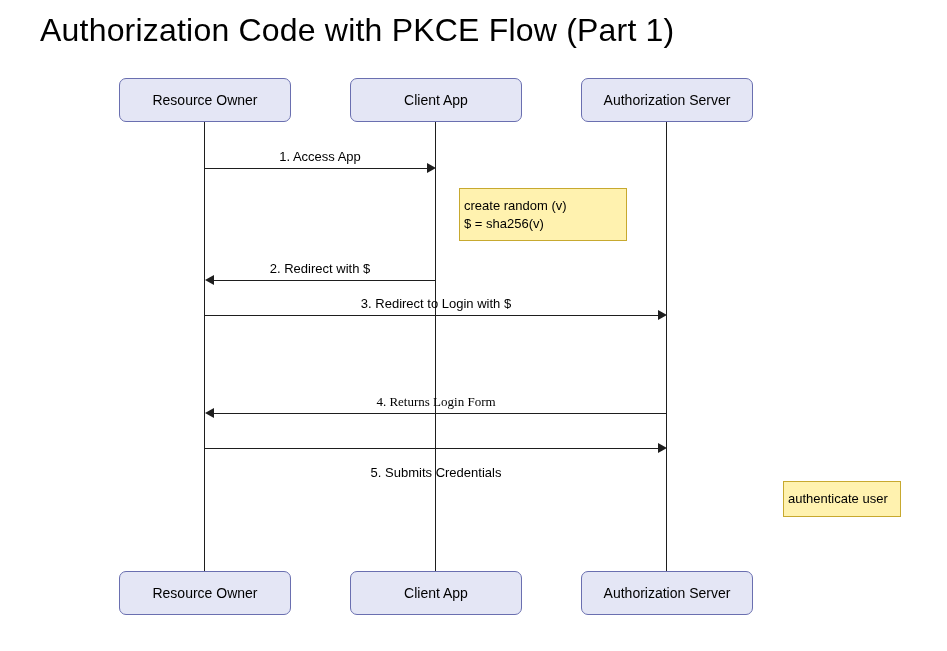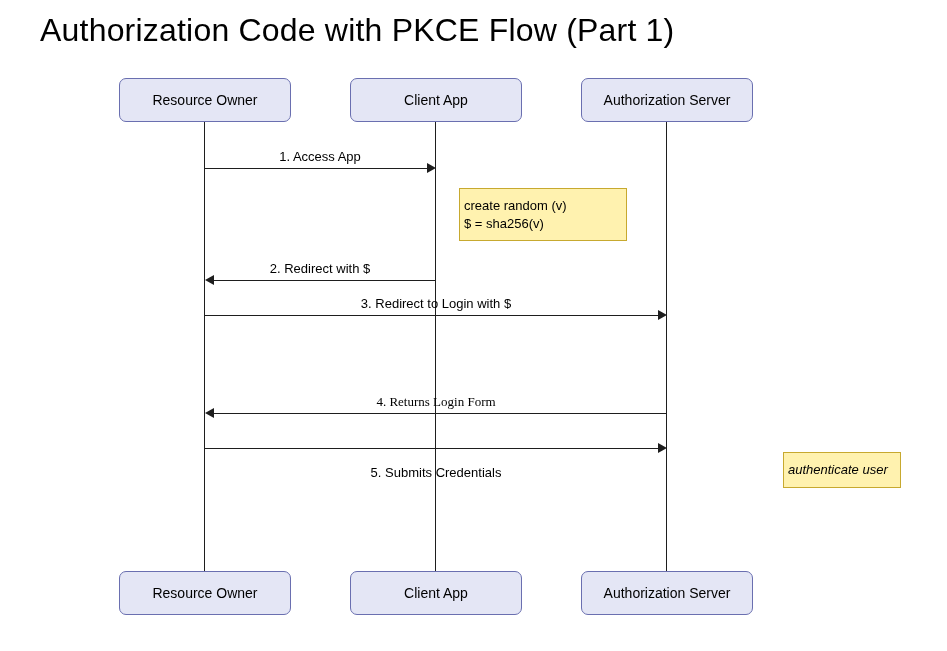--- a/index.html
+++ b/index.html
@@ -128,15 +128,15 @@
 
 
   <div class="msg-label" style="left:436px; top:394px;font-family:Liberation Serif, serif;">4. Returns Login Form</div>
   <div class="arrow-line" style="left:212px; top:413px; width:455px;"></div>
   <div class="arrow-head-left" style="left:205px; top:413px;"></div>
 
   <div class="msg-label" style="left:436px; top:422px;margin-top:43px;">5. Submits Credentials</div>
   <div class="arrow-line" style="left:205px; top:448px; width:455px;"></div>
   <div class="arrow-head-right" style="left:658px; top:448px;"></div>
 
-  <div class="note" style="left:783px; top:452px; width:108px;font-style:italic;">authenticate user</div>
+  <div class="note" style="left:783px; top:481px; width:108px;">authenticate user</div>
 
 </div>
 
 </body></html>

